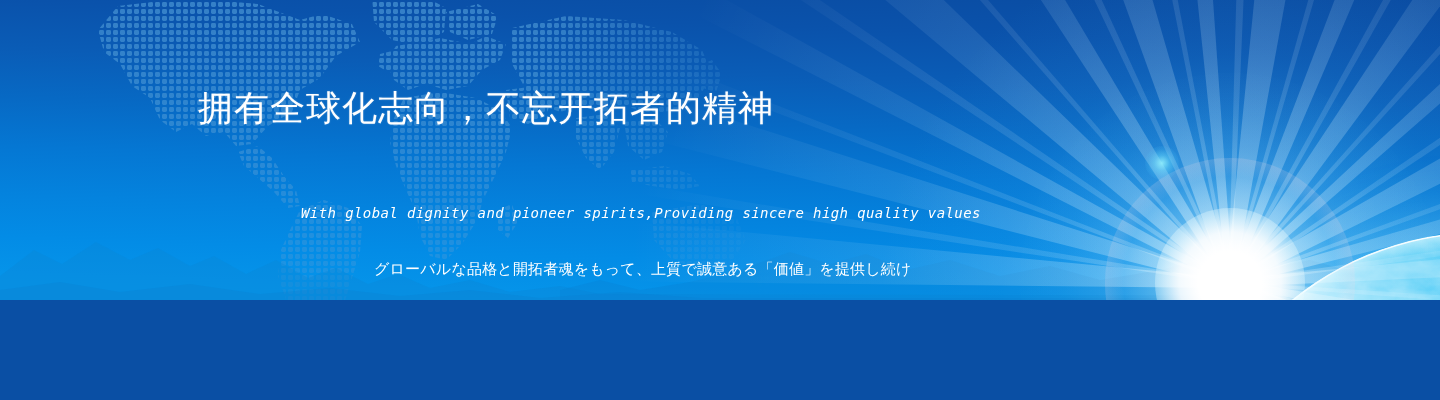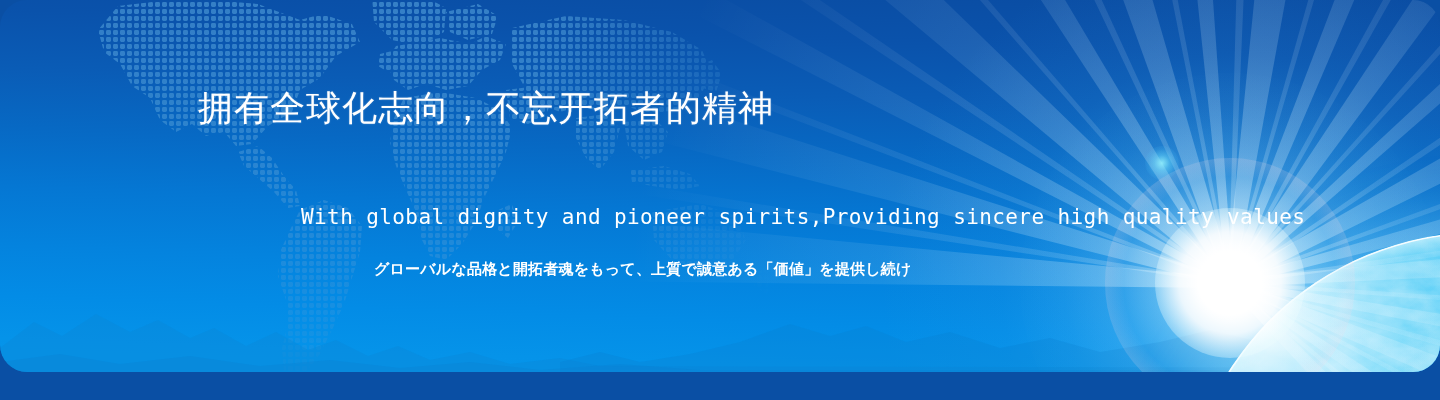--- a/index.html
+++ b/index.html
@@ -4,35 +4,34 @@
 <title>Corporate Banner</title>
 <style>
   html, body {
     margin: 0;
     padding: 0;
     background: #0a4fa4;
   }
   #banner {
     position: relative;
     width: 1440px;
-    height: 372px;
+    height: 300px;
     overflow: hidden;
     font-family: "Liberation Sans", sans-serif;
     
     background: linear-gradient(182deg,
         #0a4ca2 0%,
         #0a52ab 14%,
         #0a5cb6 28%,
         #0769c4 42%,
         #0577d3 56%,
         #0483de 70%,
         #038ce6 82%,
         #0593e9 92%,
         #0796ea 100%);
-    border-radius: 27px;
   }
 
   
   .sky-glow {
     position: absolute;
     inset: 0;
     background:
       radial-gradient(circle 520px at 1235px 288px,
         rgba(120,215,255,0.55) 0%,
         rgba(90,195,250,0.28) 22%,
@@ -246,32 +245,33 @@
   .headline .l2 {
     display: block;
     padding-left: 170px;
   }
   .subtitle-en {
     position: absolute;
     left: 301px;
     top: 205px;
     color: #ffffff;
     font-family: "DejaVu Sans Mono", "Liberation Mono", monospace;
-    font-size: 21px;
+    font-size: 14px;
     letter-spacing: 0.4px;
     white-space: nowrap;
+    font-style: italic;
   }
   .subtitle-ja {
     position: absolute;
     left: 374px;
     top: 260px;
     color: #ffffff;
     font-family: "DejaVu Sans", "Liberation Sans", sans-serif;
     font-size: 15px;
-    font-weight: bold;
+    font-weight: normal;
     letter-spacing: 0.2px;
     white-space: nowrap;
   }
 </style>
 </head>
 <body>
 
 <div id="banner">
 
   <div class="sky-glow"></div>

